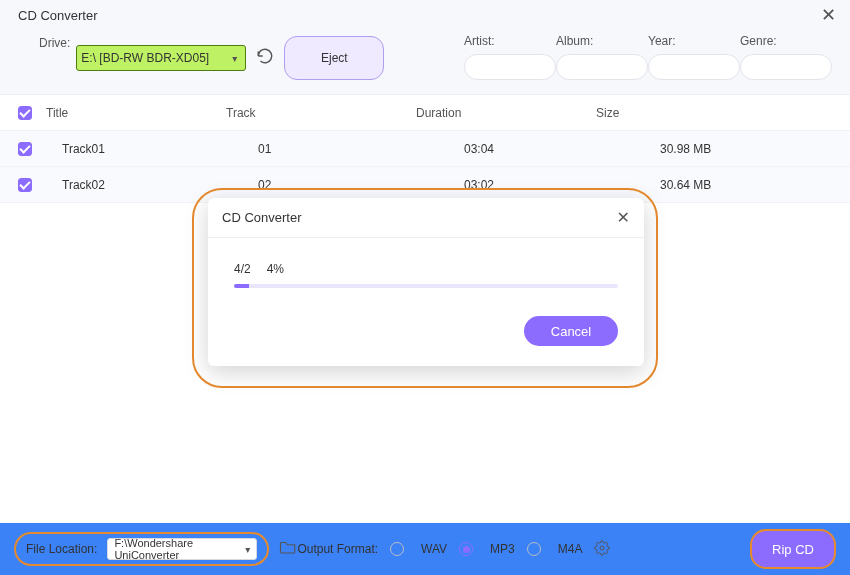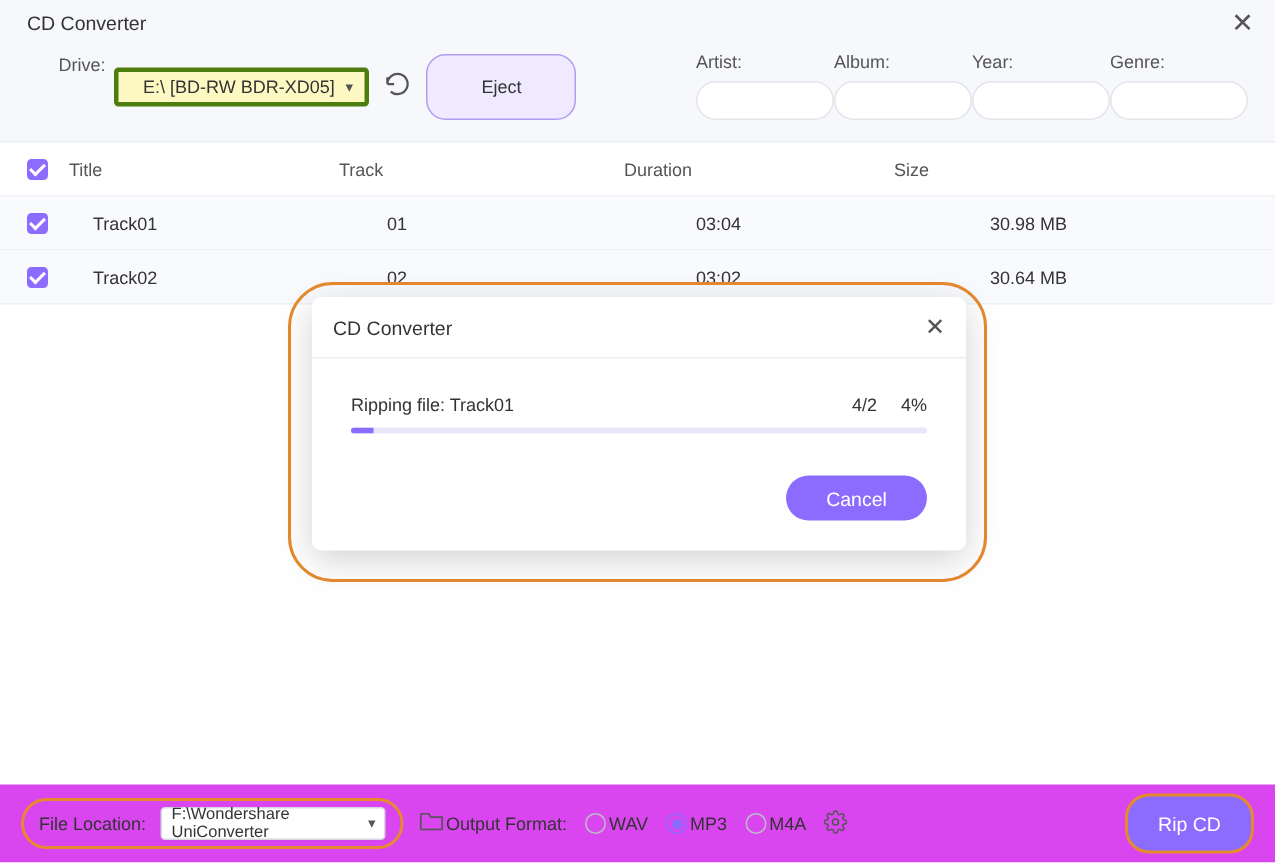--- a/index.html
+++ b/index.html
@@ -5,21 +5,21 @@
 * { box-sizing: border-box; margin: 0; padding: 0; font-family: -apple-system, BlinkMacSystemFont, "Segoe UI", Arial, sans-serif; }
 body { width: 850px; height: 575px; background: #fff; position: relative; overflow: hidden; }
 
 .titlebar { display: flex; align-items: center; justify-content: space-between; padding: 6px 14px 6px 18px; background: #f6f8fc; color: #333; font-size: 13px; }
 .titlebar .close-x { font-size: 18px; color: #555; cursor: pointer; line-height: 1; }
 
 .toolbar { display: flex; align-items: flex-end; gap: 0; padding: 4px 18px 14px 18px; background: #f6f8fc; border-bottom: 1px solid #eceef3; }
 .drive-block { display: flex; flex-direction: row; gap: 6px; margin-left: 21px; }
 .label { font-size: 12px; color: #555; }
 .drive-row { display: flex; align-items: center; gap: 10px; }
-.drive-select { position: relative; width: 170px; height: 26px; border: 3px solid #4d7c0f; border-radius: 3px; background: #fef9c3; font-size: 12px; color: #333; display: flex; align-items: center; padding: 0 16px; }
+.drive-select { position: relative; width: 170px; height: 26px; border: 1px solid #4d7c0f; border-radius: 3px; background: #bef264; font-size: 12px; color: #333; display: flex; align-items: center; padding: 0 4px; }
 .drive-select .chev { position: absolute; right: 8px; font-size: 10px; color: #555; }
 .refresh-icon svg { width: 18px; height: 18px; stroke: #555; fill: none; stroke-width: 2; }
 .eject-btn { width: 100px; height: 44px; border: 1px solid #b19cf2; border-radius: 13px; background: #efeaff; color: #333; font-size: 12px; display: flex; align-items: center; justify-content: center; cursor: pointer; }
 
 .meta-block { display: flex; flex-direction: column; gap: 6px; }
 .meta-block:first-of-type { margin-left: auto; }
 .meta-input { height: 26px; border: 1px solid #e2e4ea; border-radius: 13px; background: #fff; padding: 0 12px; font-size: 12px; color: #333; }
 .mi-artist { width: 92px; } .mi-album { width: 92px; } .mi-year { width: 92px; } .mi-genre { width: 92px; }
 .spacer { flex: 1; }
 
@@ -29,32 +29,32 @@
 .col-check { width: 28px; display: flex; align-items: center; }
 .col-title { width: 180px; }
 .col-track { width: 190px; }
 .col-duration { width: 180px; }
 .col-size { flex: 1; }
 
 .cbox { width: 14px; height: 14px; border-radius: 3px; border: 1px solid #8c6cff; background: #8c6cff; position: relative; }
 .cbox::after { content: ""; position: absolute; left: 3px; top: 0px; width: 4px; height: 8px; border: solid #fff; border-width: 0 2px 2px 0; transform: rotate(45deg); }
 
 
-.footer { position: absolute; left: 0; right: 0; bottom: 0; height: 52px; display: flex; align-items: center; padding: 0 14px; background: #d946ef; }
+.footer { position: absolute; left: 0; right: 0; bottom: 0; height: 52px; display: flex; align-items: center; padding: 0 14px; background: #3b82f6; }
 .file-loc-wrap { display: flex; align-items: center; gap: 10px; border: 2px solid #e78a2e; border-radius: 22px; padding: 4px 10px; }
 .file-loc-label { font-size: 12px; color: #333; }
 .file-loc-select { width: 150px; height: 22px; border: 1px solid #d7d9df; border-radius: 3px; background: #fff; font-size: 11px; color: #333; display: flex; align-items: center; padding: 0 6px; position: relative; }
 .file-loc-select .chev { position: absolute; right: 6px; font-size: 10px; color: #555; }
 .folder-icon svg { width: 18px; height: 16px; stroke: #555; fill: none; stroke-width: 1.5; }
 
 .output-format { display: flex; align-items: center; gap: 12px; font-size: 12px; color: #333; }
 .radio { width: 14px; height: 14px; border: 1.5px solid #bcbec6; border-radius: 50%; display: inline-flex; align-items: center; justify-content: center; }
 .radio.sel { border-color: #8c6cff; }
 .radio.sel::after { content: ""; width: 7px; height: 7px; background: #8c6cff; border-radius: 50%; }
-.radio-item { display: flex; gap: 2px; cursor: pointer; }
+.radio-item { display: flex; gap: 17px; cursor: pointer; }
 .gear-icon svg { width: 16px; height: 16px; stroke: #555; fill: none; stroke-width: 1.5; }
 
 .rip-btn { margin-left: auto; width: 86px; height: 40px; border: 2px solid #e78a2e; border-radius: 16px; background: #8c6cff; color: #fff; font-size: 13px; display: flex; align-items: center; justify-content: center; cursor: pointer; }
 
 
 .highlight-frame { position: absolute; left: 192px; top: 188px; width: 466px; height: 200px; border: 2px solid #e78a2e; border-radius: 30px; }
 .modal { position: absolute; left: 208px; top: 198px; width: 436px; background: #fff; border-radius: 6px; box-shadow: 0 6px 24px rgba(0,0,0,0.18); overflow: hidden; }
 .modal-head { display: flex; align-items: center; justify-content: space-between; padding: 10px 14px; border-bottom: 1px solid #eceef3; font-size: 13px; color: #333; }
 .modal-head .close-x { font-size: 16px; color: #555; cursor: pointer; }
 .modal-body { padding: 24px 26px 18px 26px; }
@@ -141,21 +141,20 @@
 
 <div class="highlight-frame"></div>
 
 <div class="modal">
   <div class="modal-head">
     <span>CD Converter</span>
     <span class="close-x">✕</span>
   </div>
   <div class="modal-body">
     <div class="prog-row">
-      <span class="status">Ripping file: Track01</span>
       <span>4/2</span>
       <span>4%</span>
     </div>
     <div class="prog-bar">
       <div class="prog-fill"></div>
     </div>
   </div>
   <div class="modal-actions">
     <div class="cancel-btn">
       <span>Cancel</span>

